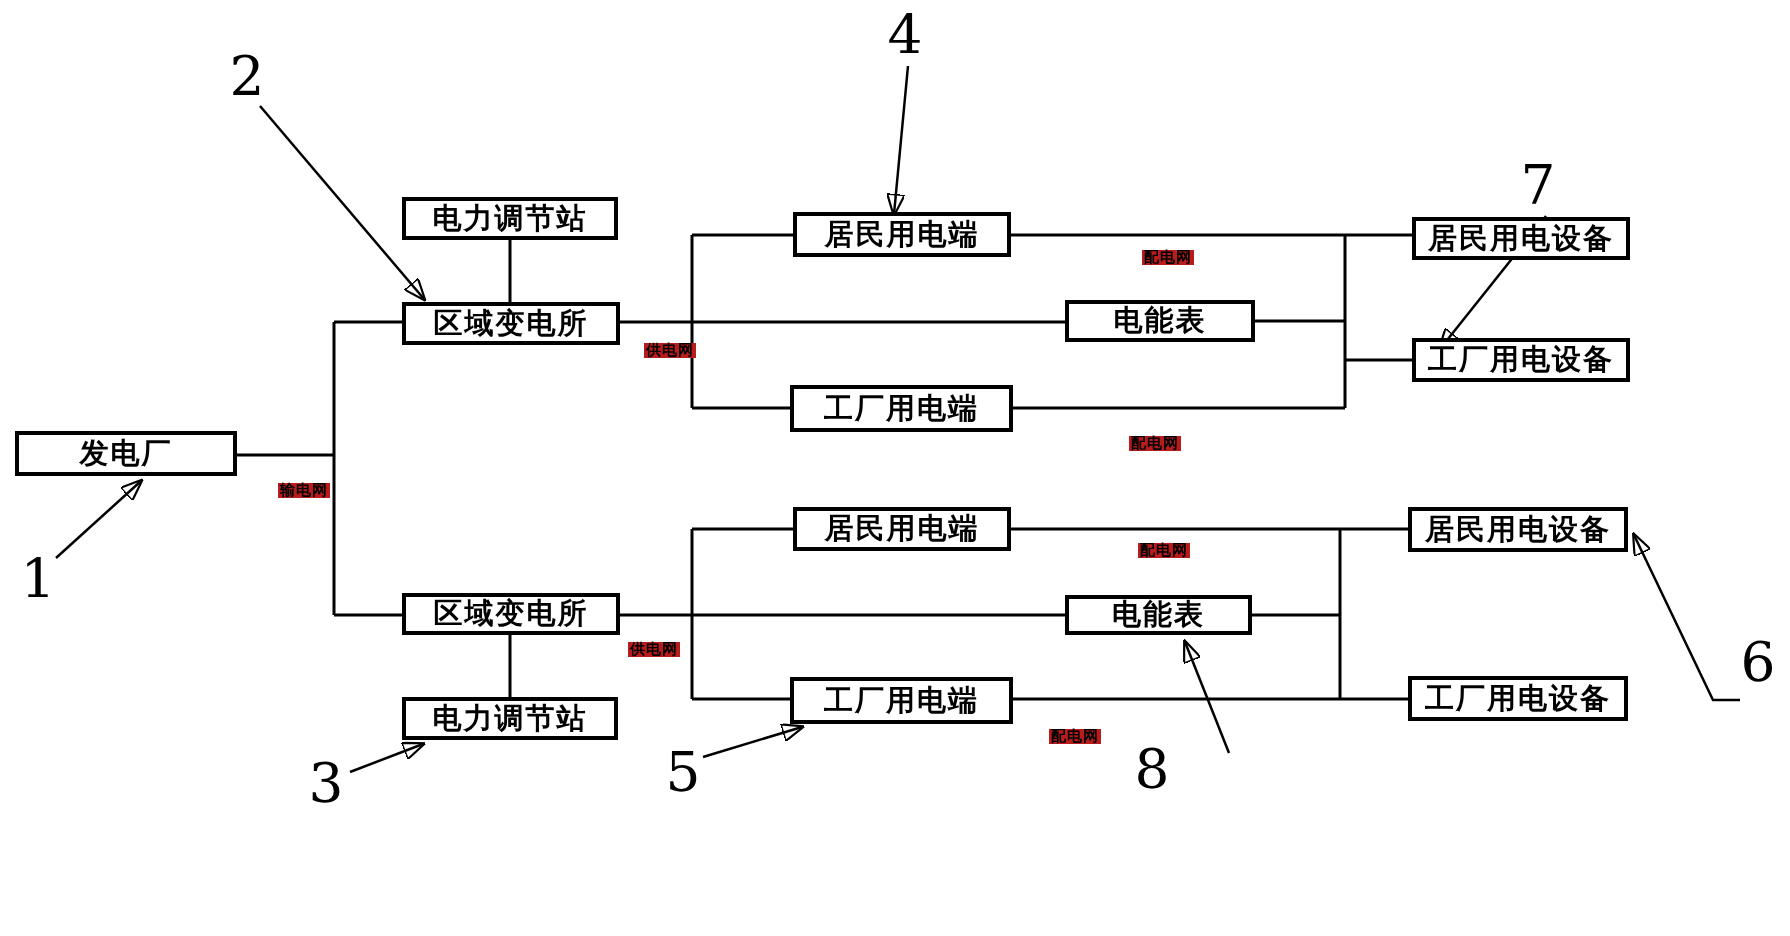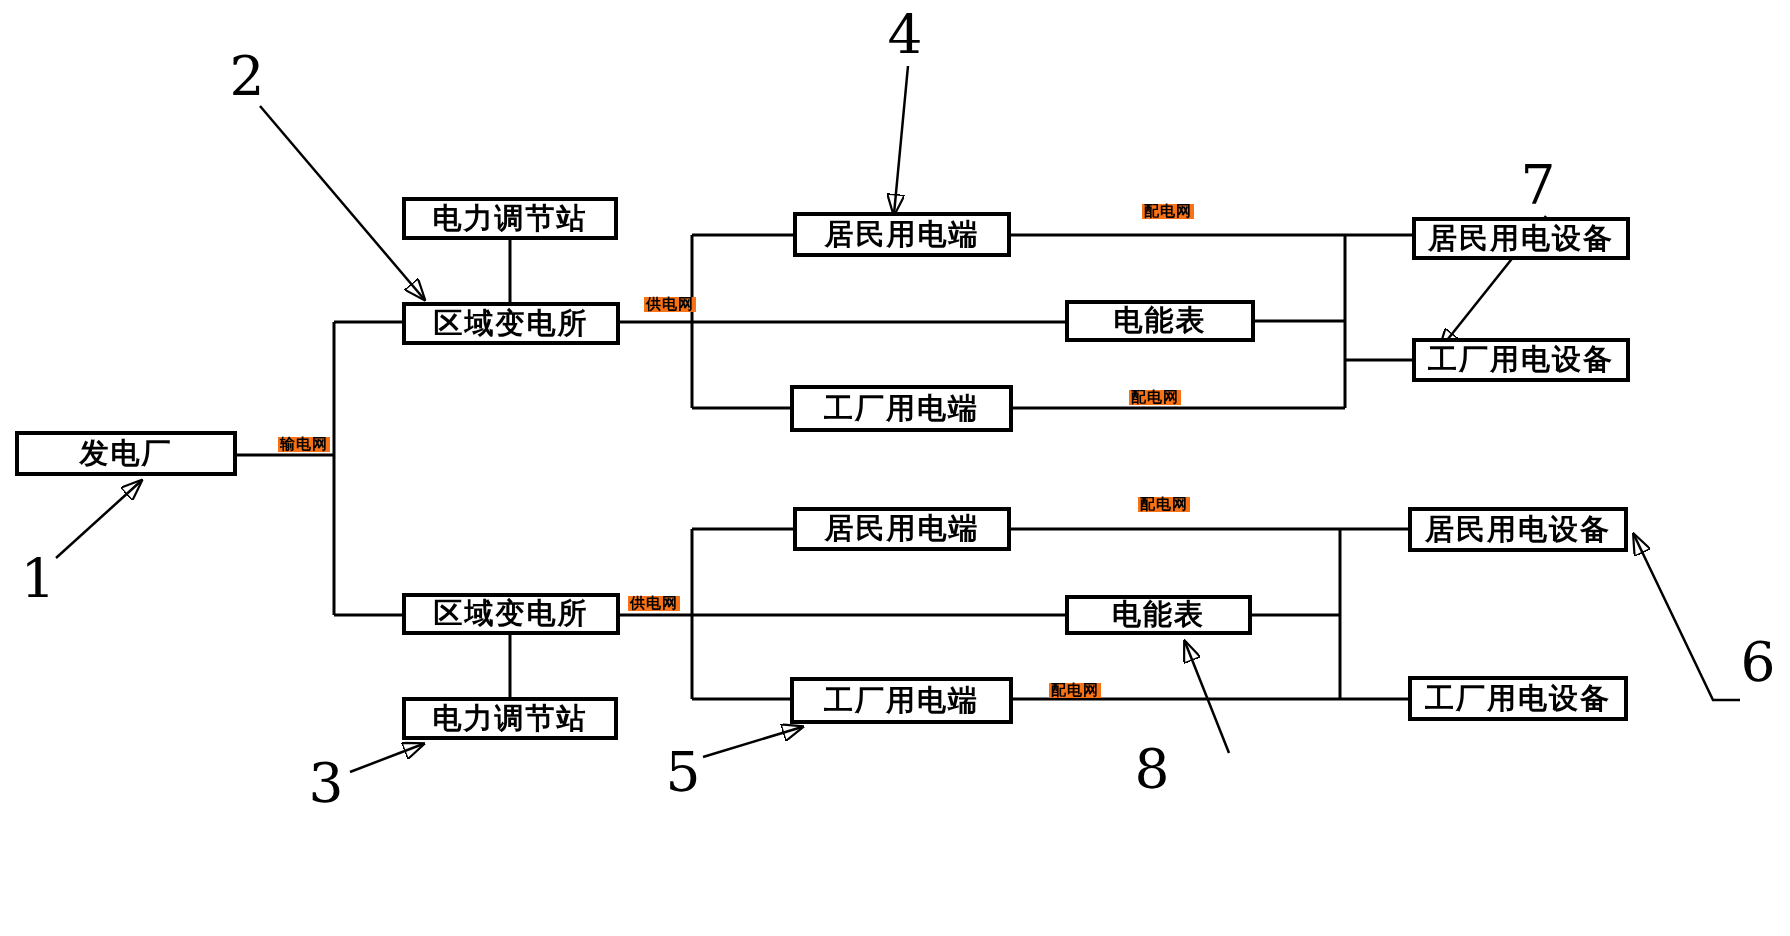--- a/index.html
+++ b/index.html
@@ -11,21 +11,21 @@
   .wires line,.wires path,.wires polyline{stroke:#000;fill:none;}
   .wire{stroke-width:3;}
   .leader{stroke-width:2.5;}
   .node{
     position:absolute;box-sizing:border-box;background:#ffffff;border:4px solid #000;
     display:flex;align-items:center;justify-content:center;
     font-size:29px;font-weight:700;letter-spacing:2px;white-space:nowrap;
   }
   .wire-label{
     position:absolute;transform:translateX(-50%);font-size:15px;font-weight:700;
-    letter-spacing:1px;background:#f97316;padding:0 2px;white-space:nowrap;line-height:1;
+    letter-spacing:1px;background:#b91c1c;padding:0 2px;white-space:nowrap;line-height:1;margin-top:46px;
   }
   .callout-num{
     position:absolute;width:44px;text-align:center;font-family:"DejaVu Serif", serif;
     font-size:55px;line-height:1;font-weight:400;
   }
 </style>
 </head>
 <body>
 
 <div class="canvas">

